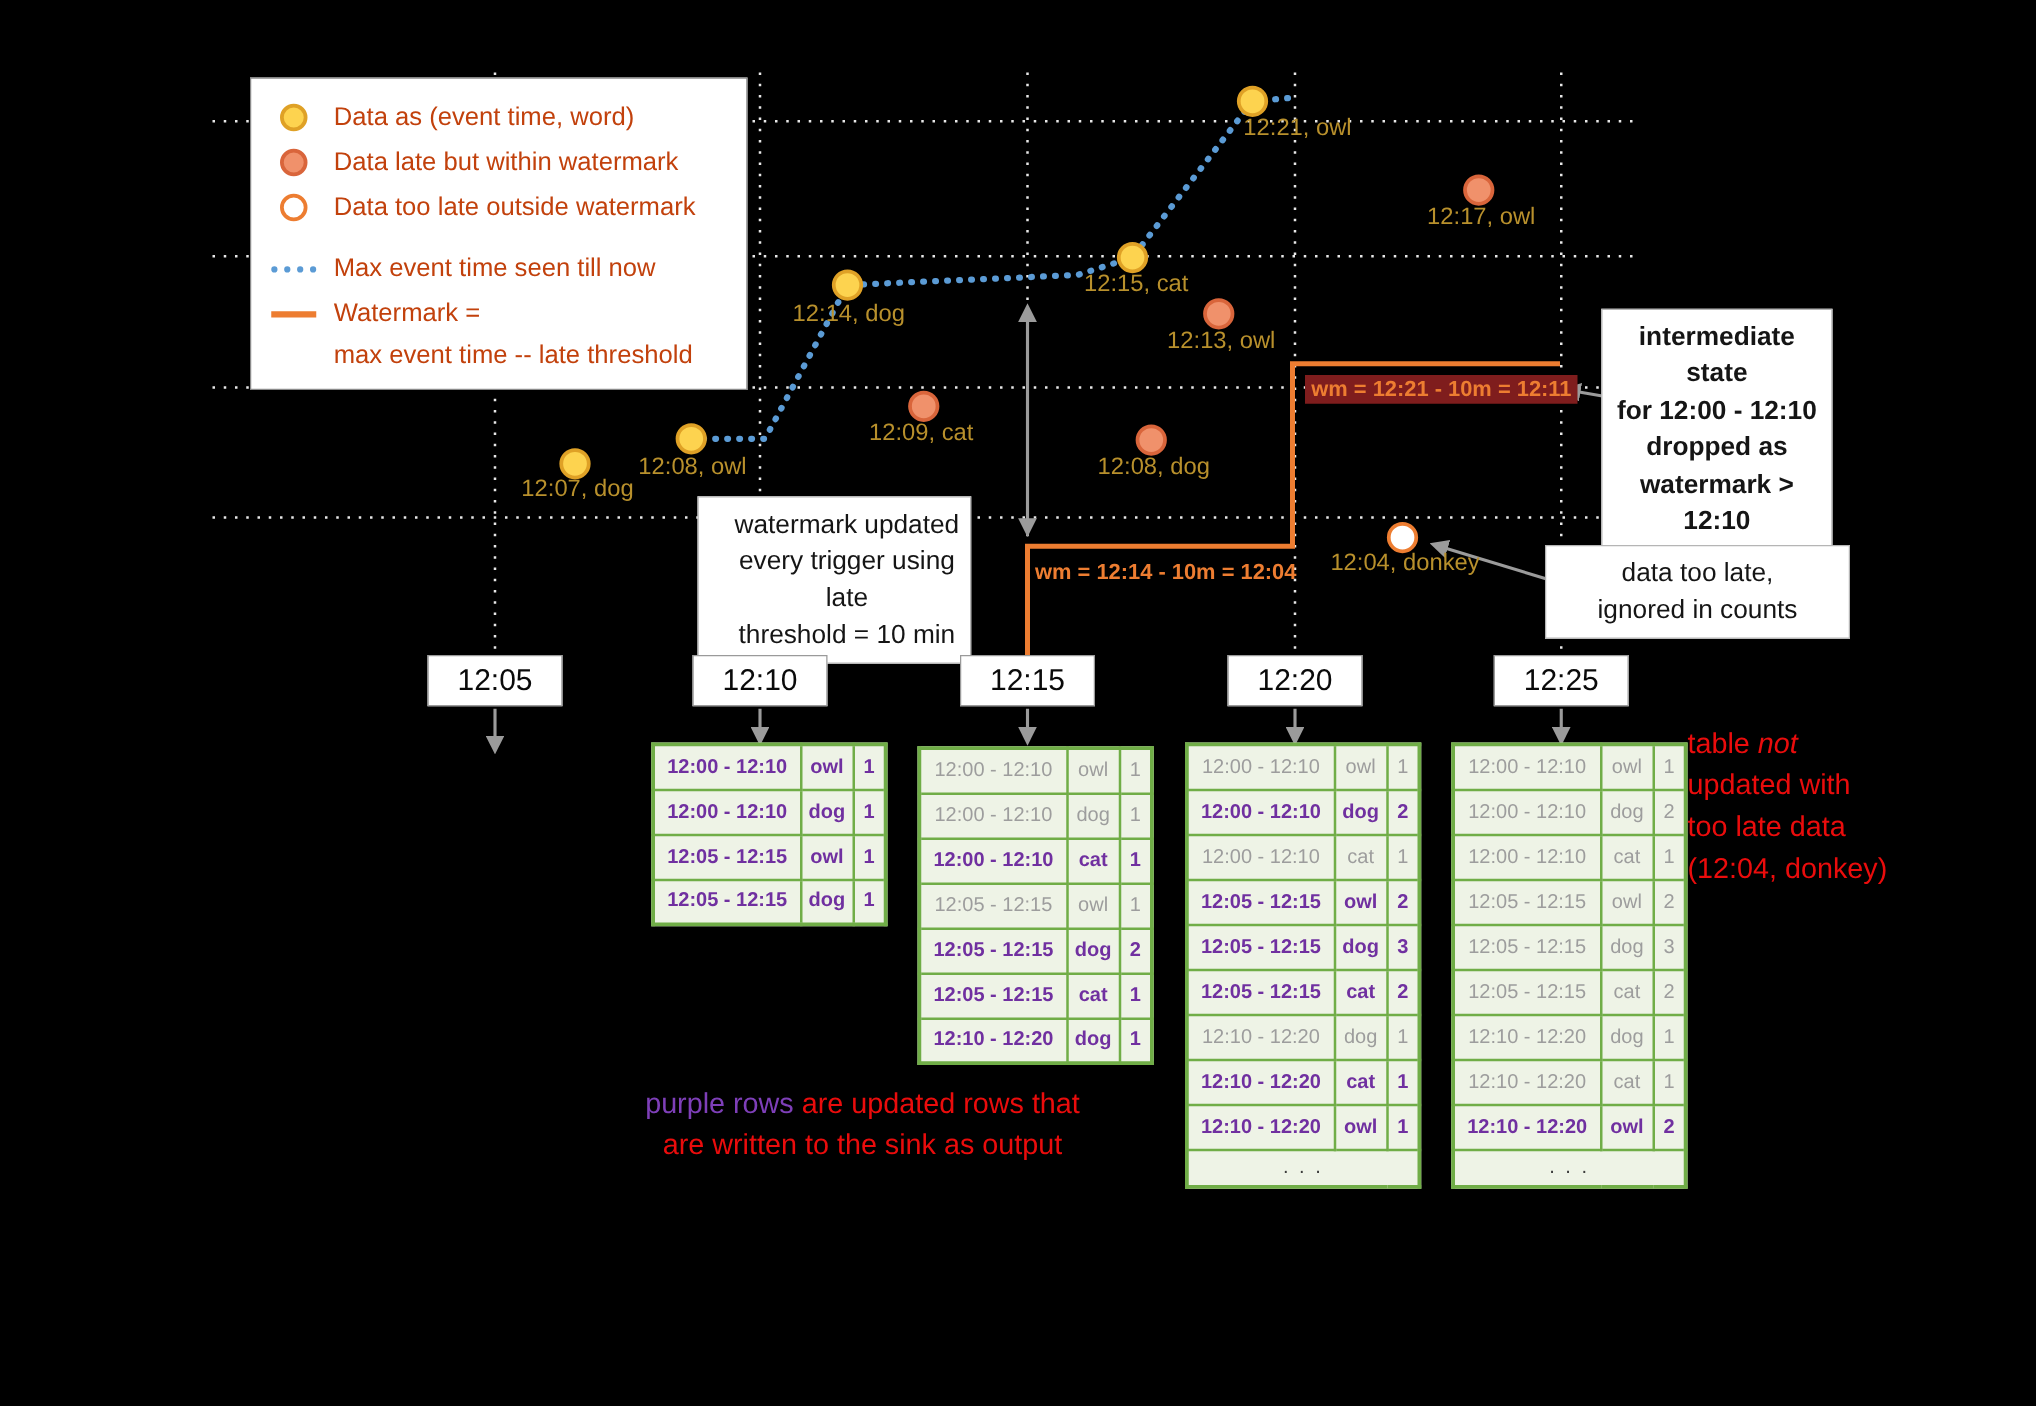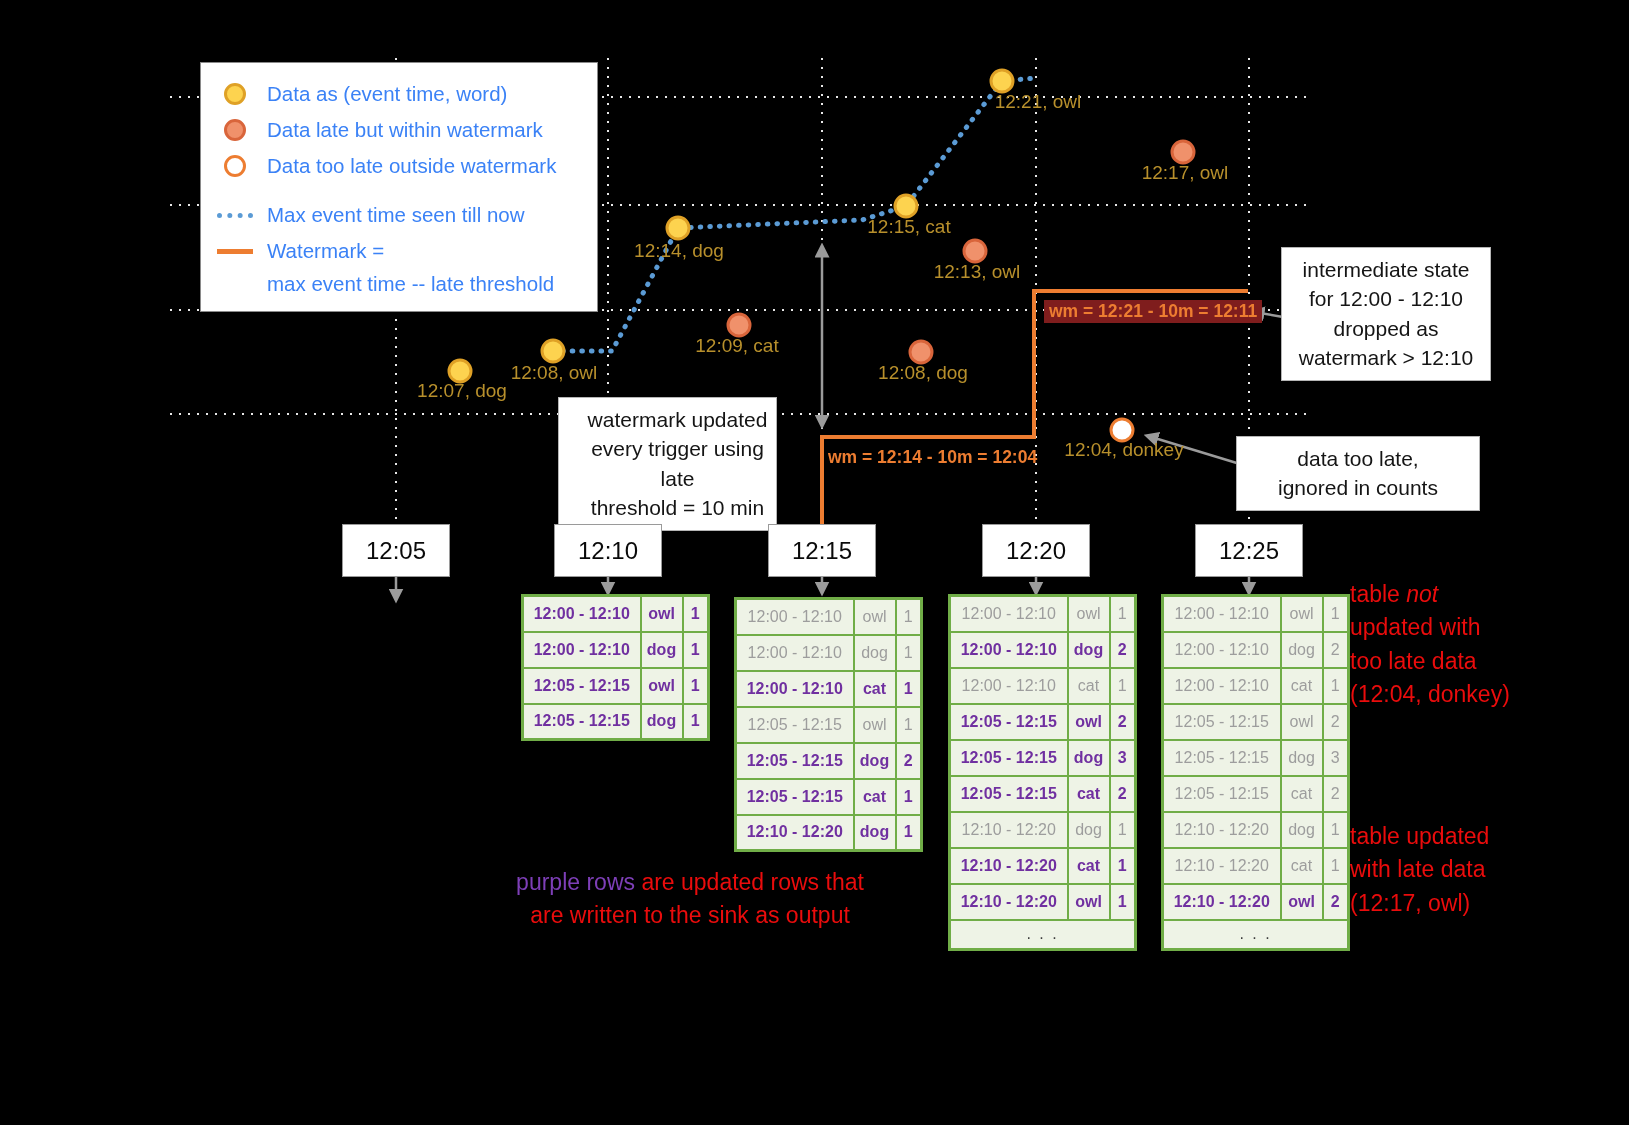--- a/index.html
+++ b/index.html
@@ -4,43 +4,43 @@
 <style>
   * { margin:0; padding:0; box-sizing:border-box; }
   html,body { background:#000; }
   body { font-family:"Liberation Sans", sans-serif; }
   #canvas { position:relative; width:1629px; height:1125px; background:#000; overflow:hidden; }
   #overlay { position:absolute; left:0; top:0; }
   #overlay text { font-family:"Liberation Sans", sans-serif; }
 
   
   .legend { position:absolute; left:200px; top:62px; width:398px; background:#fff;
-            border:1px solid #8a8a8a; padding:13px 16px 12px 16px; color:#3b82f6; }
+            border:1px solid #8a8a8a; padding:13px 16px 12px 16px; color:#c2410c; }
   .lrow { display:flex; align-items:center; gap:14px; height:36px; font-size:20.5px; }
   .lrow.gap { margin-top:13px; }
   .lrow.cont { height:30px; }
   .sw { width:36px; flex:0 0 36px; display:flex; align-items:center; justify-content:center; }
   .dot { width:22px; height:22px; border-radius:50%; }
   .d-ontime  { background:#fdd34f; border:3px solid #dfa126; }
   .d-late    { background:#f0916b; border:3px solid #d9653b; }
   .d-toolate { background:#ffffff; border:3px solid #ed7d31; }
   .lsample { height:0; width:36px; }
   .lsample.dotted { border-top:5px dotted #5b9bd5; }
   .lsample.solid  { border-top:5px solid #ed7d31; }
 
   
   .callout { position:absolute; background:#fff; color:#151515; border:1px solid #b5b5b5;
              text-align:center; font-size:21px; line-height:1.4; padding:7px 8px;
              white-space:pre-line; }
   #callout-wm { left:558px; top:397px; width:219px;padding-left:28px; }
-  #callout-intermediate { left:1281px; top:247px; width:210px; }
+  #callout-intermediate { left:1281px; top:247px; width:185px;font-weight:bold; }
   #callout-toolate { left:1236px; top:436px; width:244px; }
 
   
-  .time-box { position:absolute; top:524px; width:108px; height:53px; background:#fff;
+  .time-box { position:absolute; top:524px; width:108px; height:41px; background:#fff;
               border:1px solid #9a9a9a; color:#0a0a0a; font-size:24px;
               display:flex; align-items:center; justify-content:center; }
 
   
   .wm-label { position:absolute; color:#ed7d31; font-size:17.5px; font-weight:bold; }
   #wm1 { left:828px; top:447px; }
   #wm2 { left:1044px; top:300px; background:#7f1d1d; padding:1px 5px; }
 
   
   .gtable { position:absolute; border-collapse:collapse; background:#eef3e6;
@@ -352,17 +352,14 @@
         </tr>
       </tbody>
     </table>
 
   <div class="note" id="note-purple"><span class="purple">purple rows</span><span> are updated rows that
 are written to the sink as output</span></div>
   <div class="note" id="note-not-updated"><span>table </span><em>not</em><span>
 updated with
 too late data
 (12:04, donkey)</span></div>
-  <div class="note" id="note-updated">table updated
-with late data
-(12:17, owl)</div>
 
 </div>
 
 </body></html>

